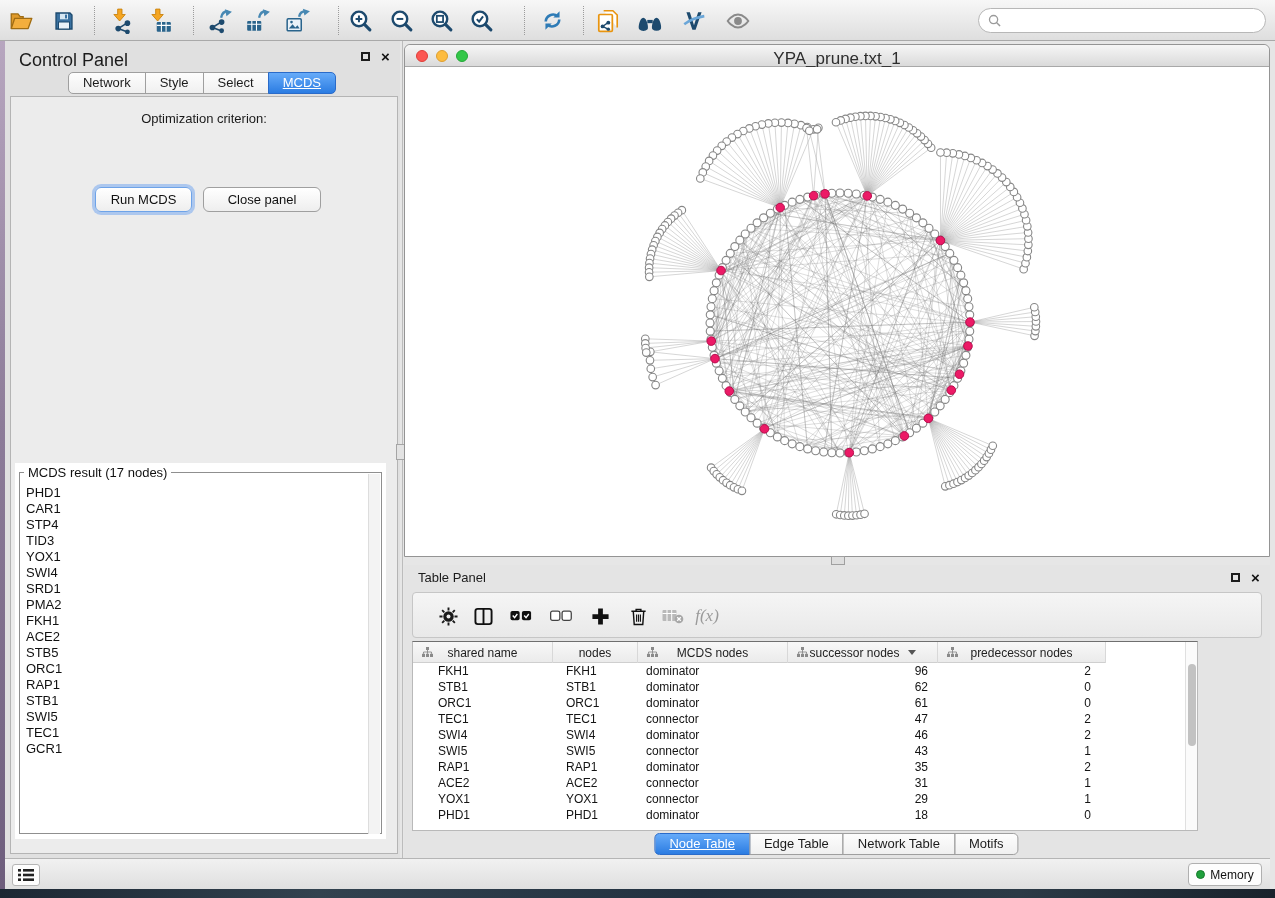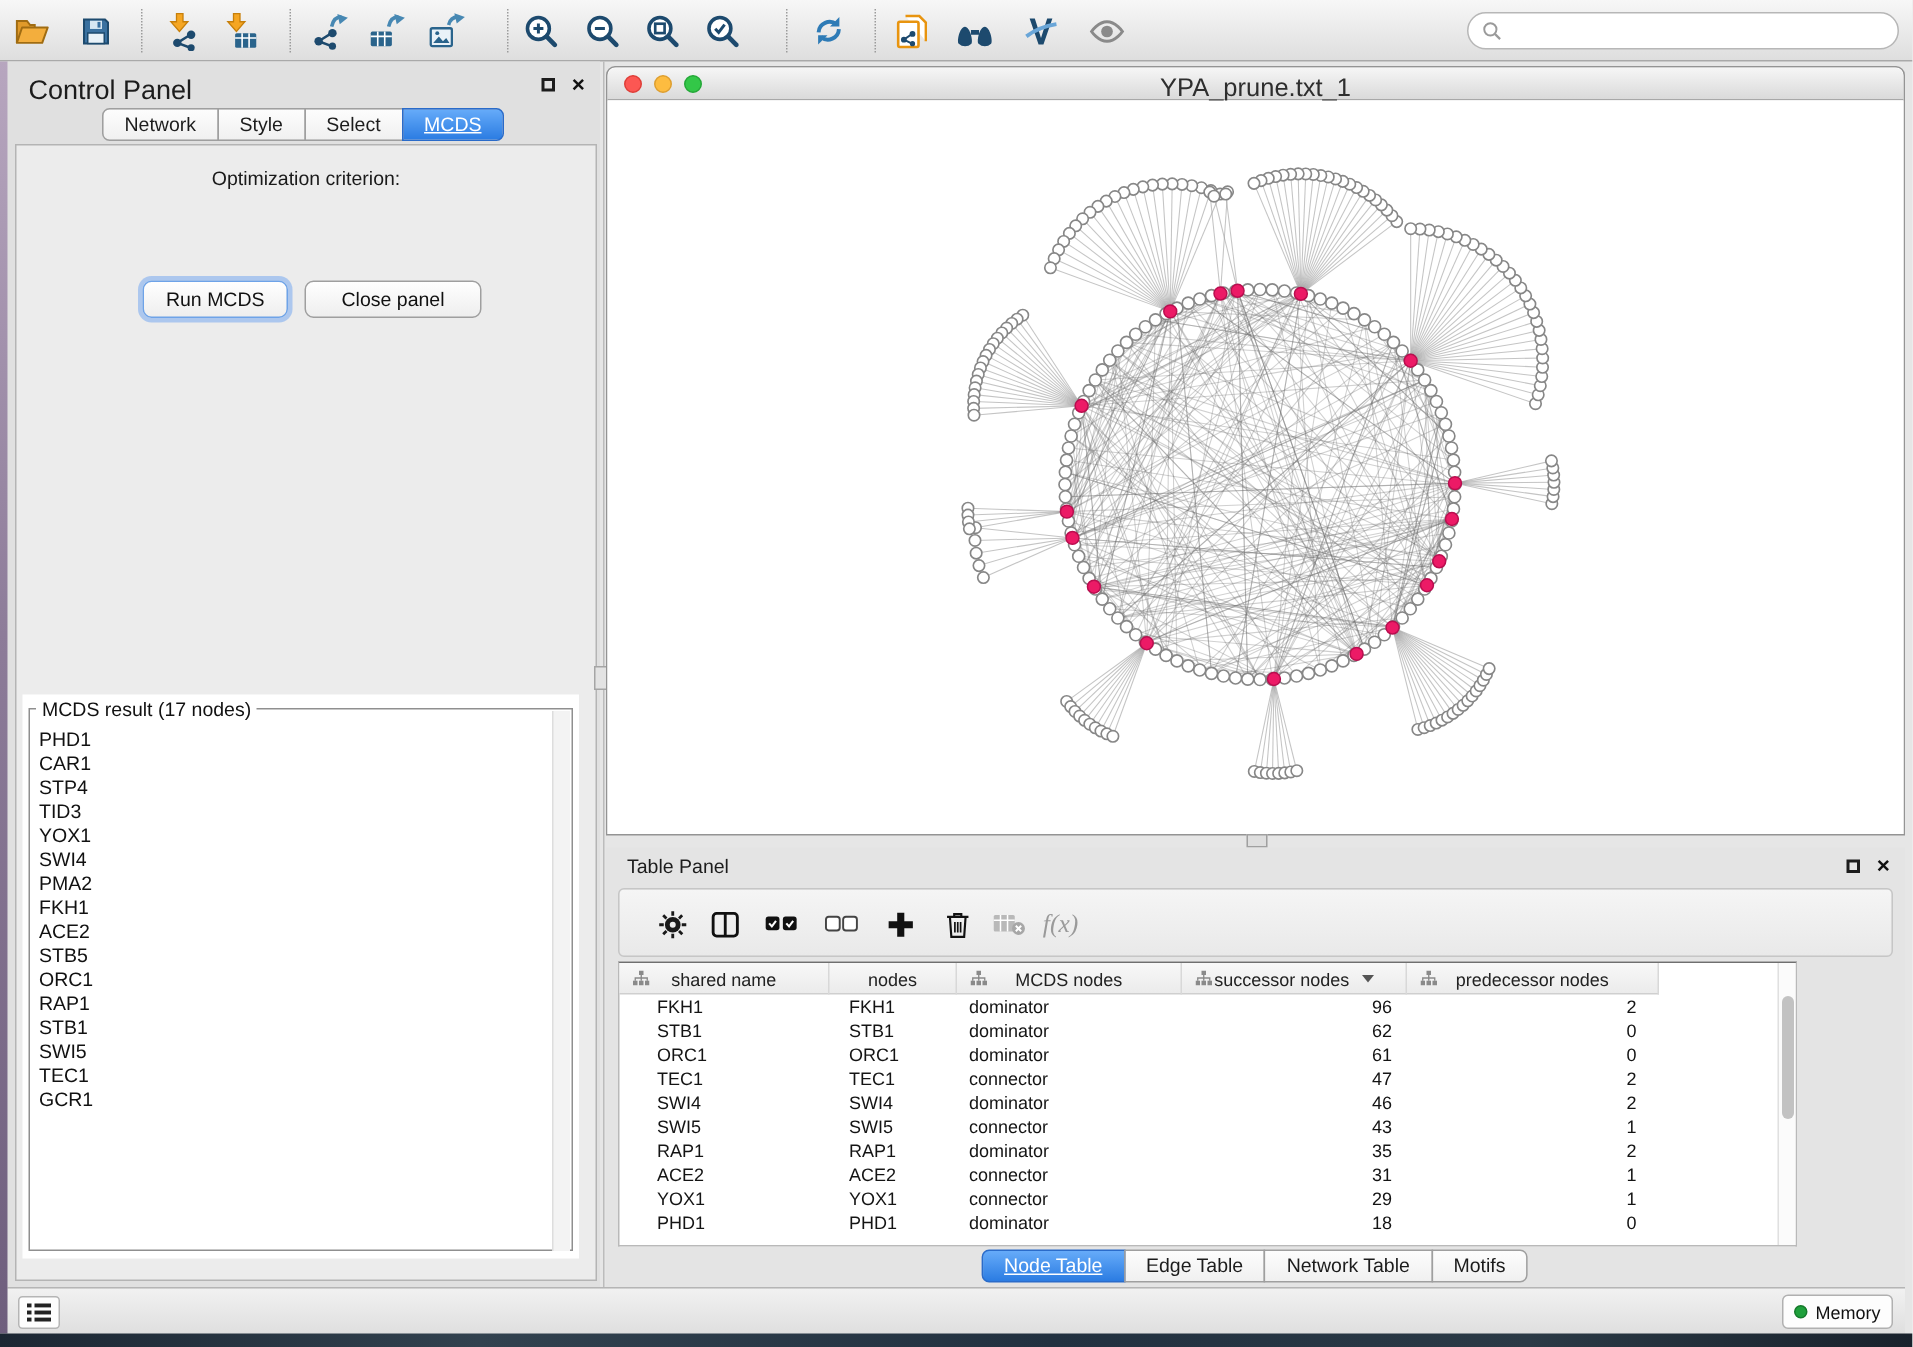--- a/index.html
+++ b/index.html
@@ -275,20 +275,21 @@
 
       <div class="mcds-group">
         <div class="mcds-border">
           <div class="mcds-list">
               <div class="mcds-item">PHD1</div>
               <div class="mcds-item">CAR1</div>
               <div class="mcds-item">STP4</div>
               <div class="mcds-item">TID3</div>
               <div class="mcds-item">YOX1</div>
               <div class="mcds-item">SWI4</div>
+              <div class="mcds-item">SRD1</div>
               <div class="mcds-item">PMA2</div>
               <div class="mcds-item">FKH1</div>
               <div class="mcds-item">ACE2</div>
               <div class="mcds-item">STB5</div>
               <div class="mcds-item">ORC1</div>
               <div class="mcds-item">RAP1</div>
               <div class="mcds-item">STB1</div>
               <div class="mcds-item">SWI5</div>
               <div class="mcds-item">TEC1</div>
               <div class="mcds-item">GCR1</div>

